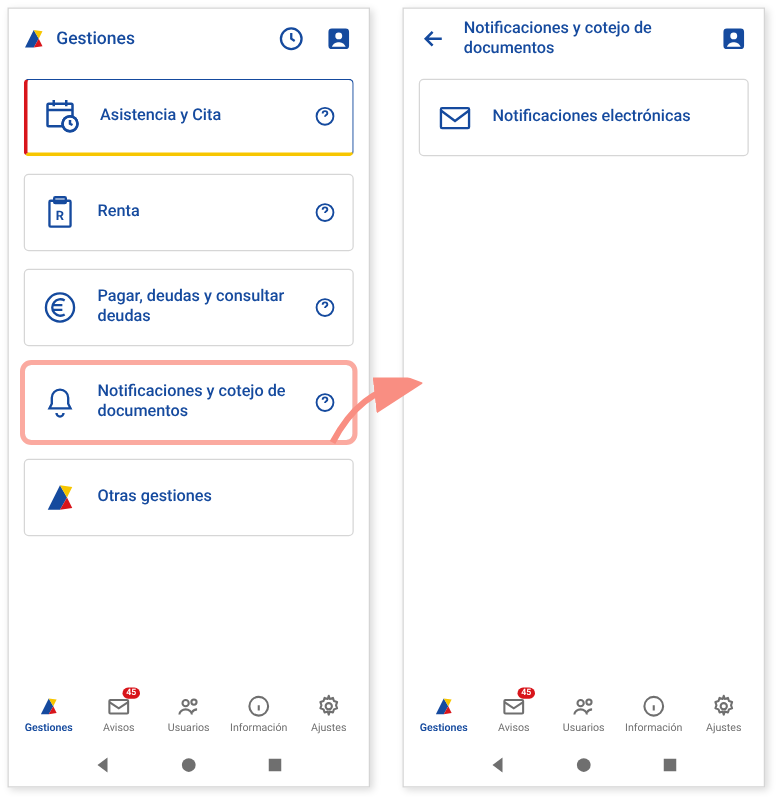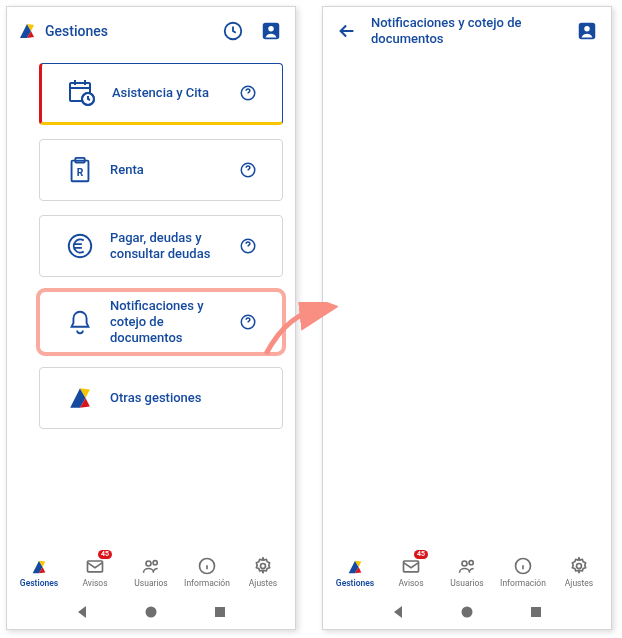--- a/index.html
+++ b/index.html
@@ -59,25 +59,24 @@
     display: flex;
     flex-direction: column;
     gap: 14px;
   }
   .card {
     border: 1px solid #d6d6d6;
     border-radius: 4px;
     height: 62px;
     display: flex;
     align-items: center;
-    padding: 0 24px;
+    padding: 0 12px;
     gap: 14px;
     background: #fff;
     position: relative;
-    margin-left: 20px;
   }
   .card-icon {
     width: 32px;
     height: 32px;
     display: flex;
     align-items: center;
     justify-content: center;
     flex-shrink: 0;
   }
   .card-label {
@@ -121,21 +120,21 @@
     gap: 2px;
     color: #6f6f6f;
     font-size: 8.5px;
     position: relative;
   }
   .nav-item.active { color: #154a9e; font-weight: 600; }
   .nav-icon {
     width: 22px;
     height: 22px;
     display: flex;
-    align-items: flex-end;
+    align-items: center;
     justify-content: center;
     position: relative;
   }
   .badge {
     position: absolute;
     top: -4px;
     right: -6px;
     background: #d8151b;
     color: #fff;
     font-size: 7px;
@@ -365,20 +364,29 @@
         <svg width="22" height="22" viewBox="0 0 24 24" fill="#154a9e">
             <rect x="3" y="3" width="18" height="18" rx="3"></rect>
             <circle cx="12" cy="9.5" r="3" fill="#fff"></circle>
             <path d="M6 19c1-3 4-4 6-4s5 1 6 4" fill="#fff"></path>
           </svg>
       </span>
     </div>
 
     <div class="content">
 
+      <div class="card">
+        <span class="card-icon">
+          <svg width="30" height="30" viewBox="0 0 32 32" fill="none" stroke="#154a9e" stroke-width="2">
+              <rect x="4" y="8" width="24" height="17" rx="1"></rect>
+              <path d="M4 10l12 9 12-9"></path>
+            </svg>
+        </span>
+        <span class="card-label">Notificaciones electrónicas</span>
+      </div>
 
 
 
     </div>
 
     <div class="bottom-nav">
       <div class="nav-item active">
         <span class="nav-icon">
           <svg width="18" height="18" viewBox="0 0 20 20">
               <path d="M3 17 L10 3 L14 10 L10 17 Z" fill="#154a9e"></path>

